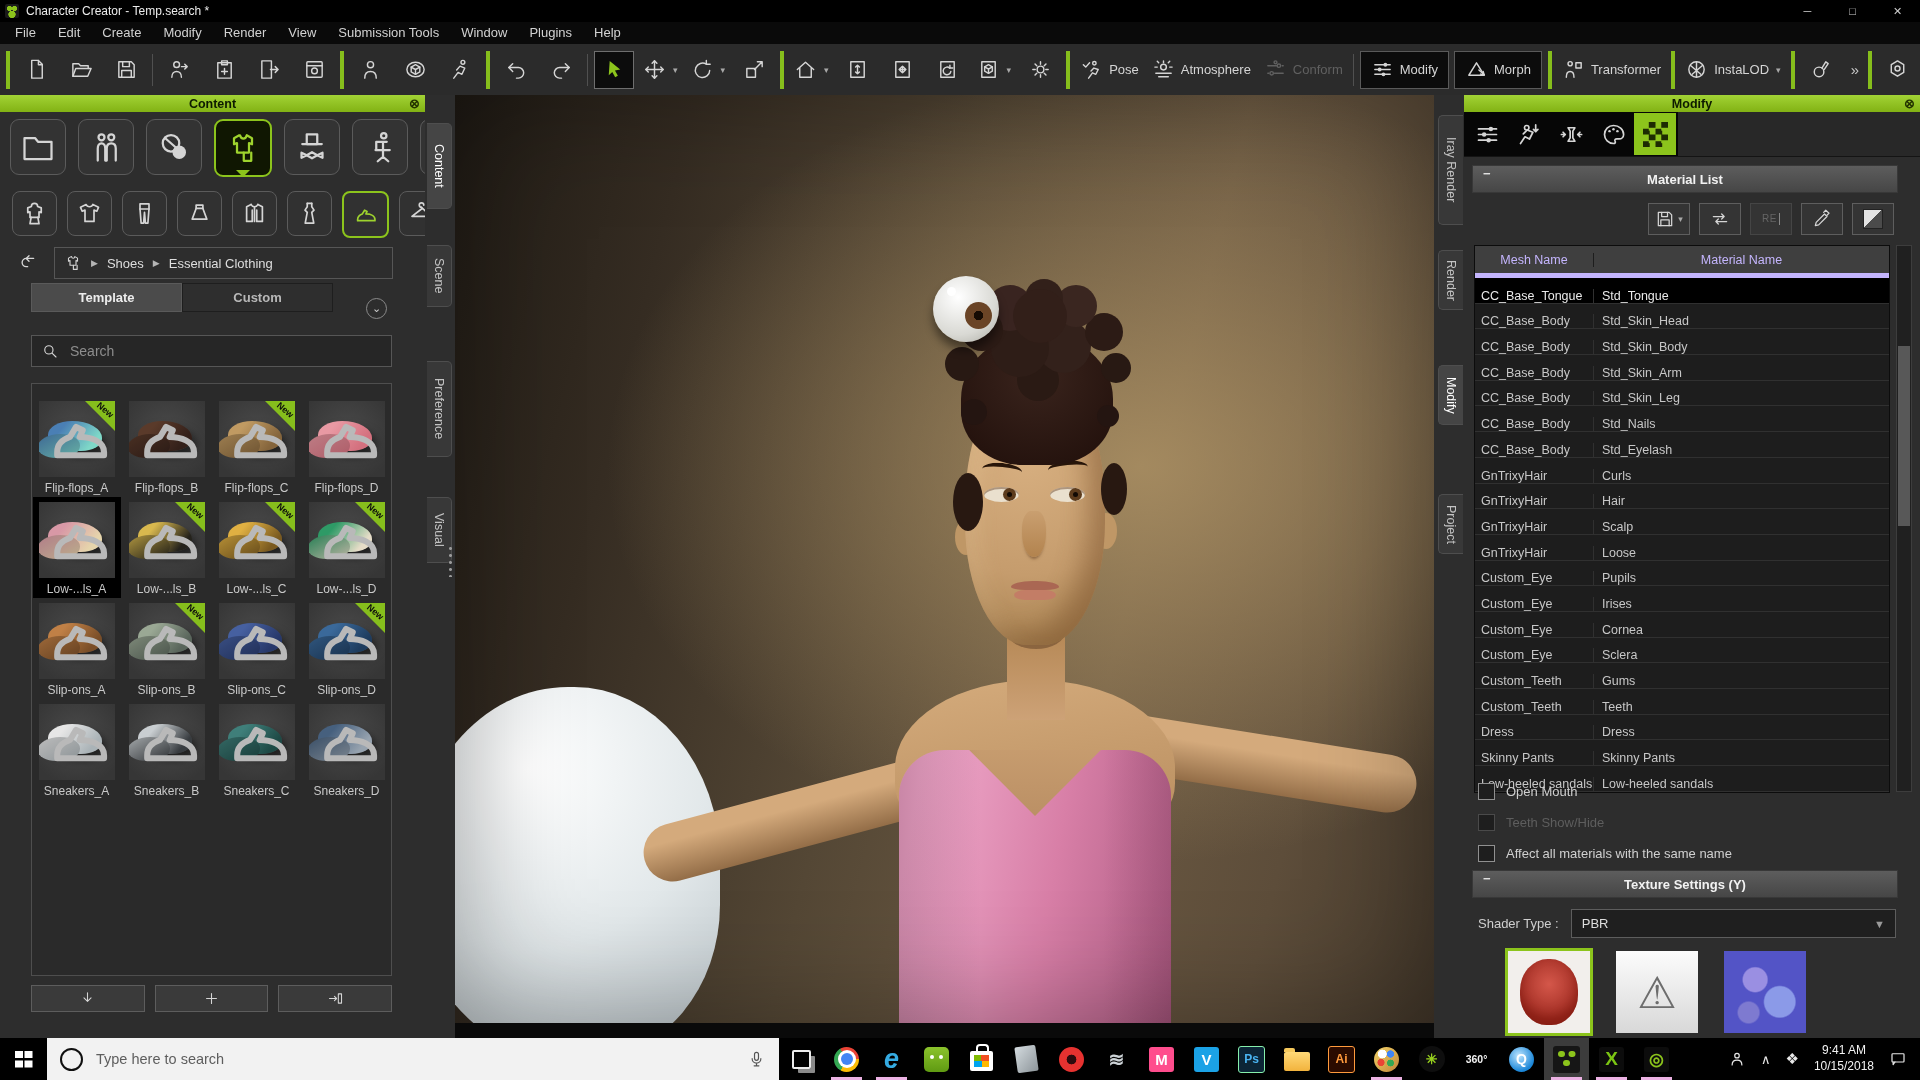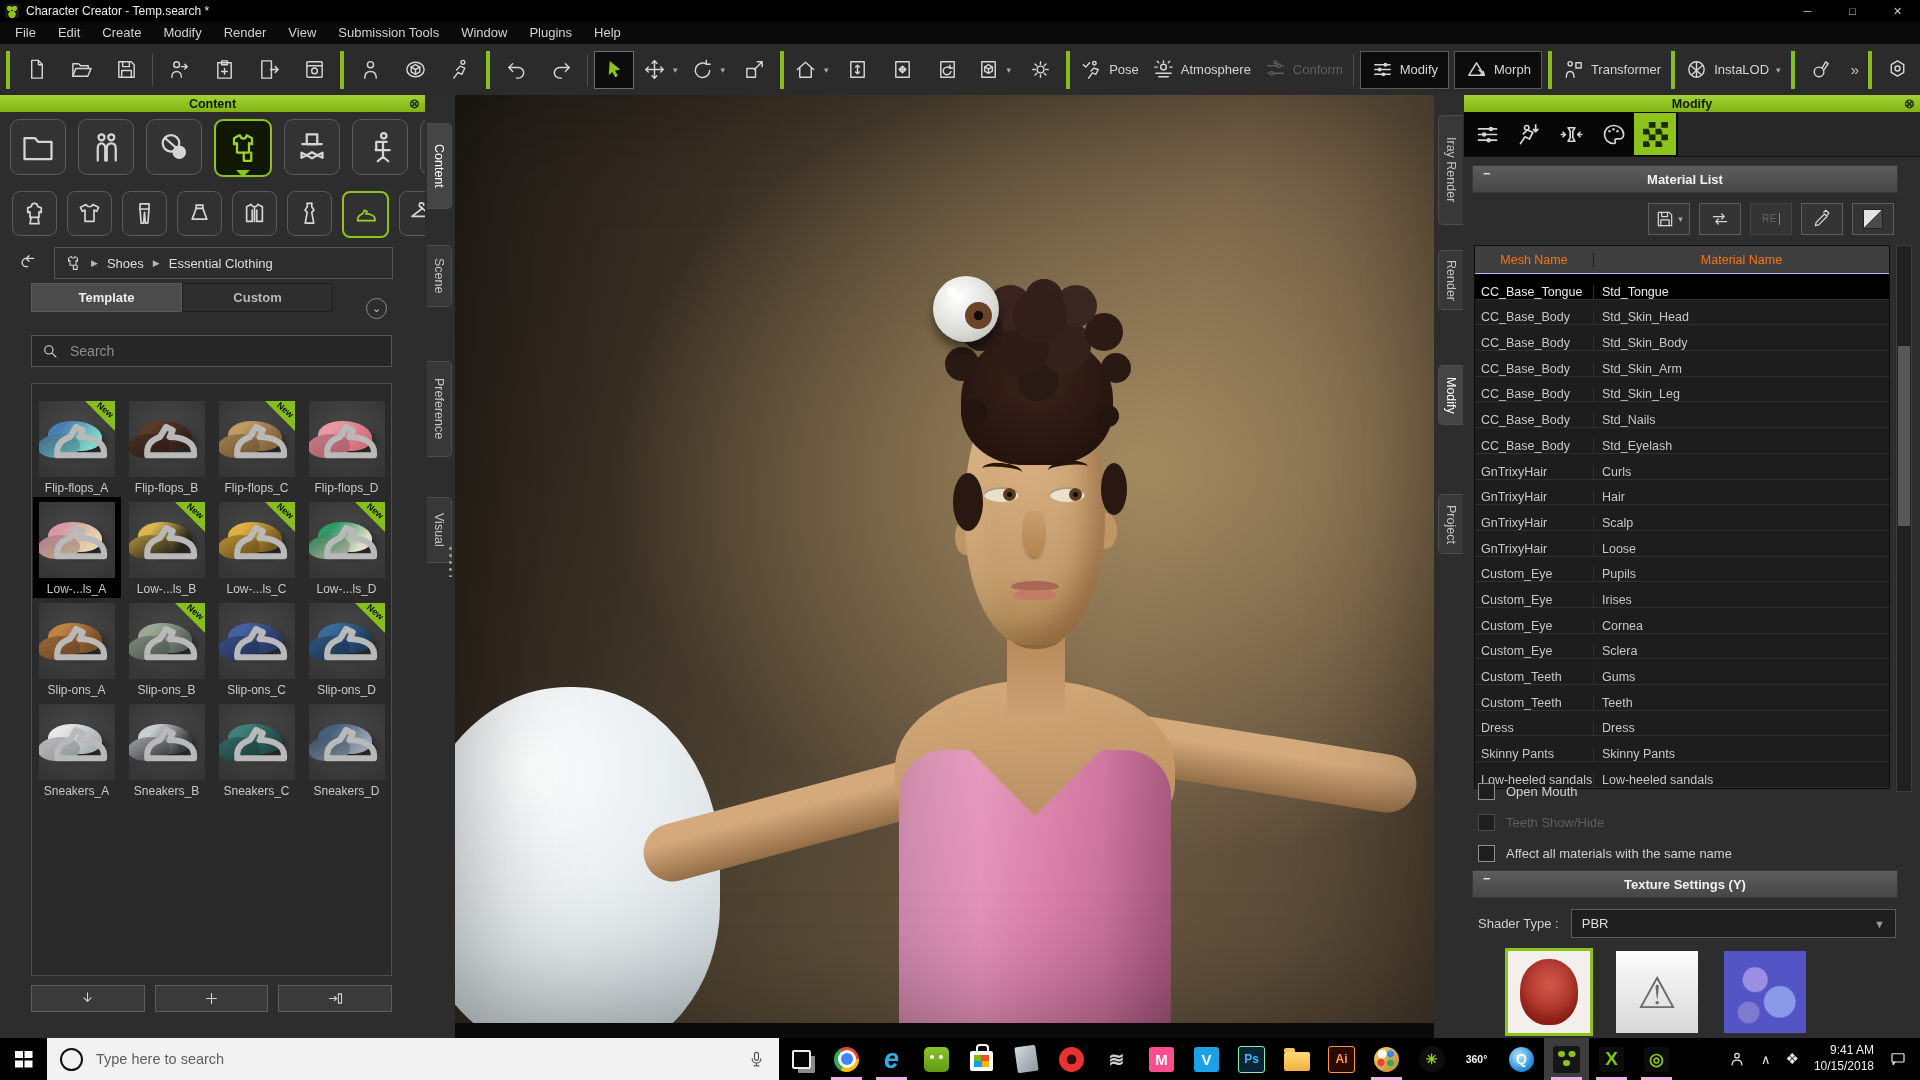--- a/index.html
+++ b/index.html
@@ -173,21 +173,21 @@
   .mtab.active{background:#8cc41c}
   .checker{width:25px;height:25px;background:conic-gradient(#1d2b02 0 25%,transparent 0 50%,#1d2b02 0 75%,transparent 0) 0 0/12.5px 12.5px}
   .sec-mat{position:absolute;top:70px;left:8px;right:22px}
   .mat-tools{position:absolute;top:108px;right:26px;display:flex;gap:9px}
   .mtool{width:40px;height:30px;border:1px solid #5e5e5e;background:#343434;display:flex;align-items:center;justify-content:center;gap:2px;color:#d8d8d8}
   .mtool .ic{width:20px;height:20px}
   .mtool.disabled{color:#656565;border-color:#454545}.mtool.disabled .re{color:#656565}
   .re{font-size:10px;letter-spacing:.5px;border-right:1px solid #888;padding-right:2px;line-height:12px}
   .halfsq{width:18px;height:18px;background:linear-gradient(135deg,#e3e3e3 50%,#4b4b4b 50%);border:1px solid #222}
   .mat-table{position:absolute;top:150px;left:10px;right:30px;border:1px solid #0c0c0c;font-size:12.5px}
-  .mt-head{display:flex;height:27px;background:#3f3f3f;color:#f97316;align-items:center;border-bottom:1px solid #c4b5fd}
+  .mt-head{display:flex;height:27px;background:#3f3f3f;color:#c4b5fd;align-items:center;border-bottom:5px solid #c4b5fd}
   .mt-head .c1{width:118px;text-align:center;border-right:1px solid #1d1d1d}
   .mt-head .c2{flex:1;text-align:center}
   .mrow{display:flex;height:24.7px;align-items:flex-end;background:#1d1d1d;border-bottom:1px solid #303030;color:#c7c7c7}
   .mrow .c1{width:112px;padding-left:6px;border-right:1px solid #303030;overflow:hidden;white-space:nowrap}
   .mrow .c2{flex:1;padding-left:8px;overflow:hidden;white-space:nowrap}
   .mrow.selected{background:#000;color:#eaeaea}
   .vscroll{position:absolute;top:150px;right:8px;width:14px;height:545px;background:#202020;border:1px solid #3d3d3d}
   .vscroll .vthumb{position:absolute;left:1px;right:1px;top:100px;height:180px;background:#585858}
   .checks{position:absolute;top:684px;left:14px;right:22px;display:flex;flex-direction:column;gap:7px}
   .check{display:flex;align-items:center;gap:11px;height:24px;font-size:13px;color:#d0d0d0}
@@ -249,21 +249,21 @@
   .tbi[data-kind=quicktime] .g{width:25px;height:25px;border-radius:50%;background:radial-gradient(circle at 40% 35%,#bfe6ff,#1a86d8 70%);color:#fff;font-size:14px}
   .tbi[data-kind=cc] .g{width:27px;height:27px;border-radius:3px;background:#161616;position:relative}
   .tbi[data-kind=cc] .g::before{content:"";position:absolute;left:5px;top:5px;width:6.5px;height:6.5px;border-radius:50%;background:#8cc41c;
       box-shadow:10.5px 0 0 #8cc41c,5px 9px 0 #8cc41c}
   .tbi[data-kind=xchange] .g{width:25px;height:25px;border-radius:3px;background:#0c0c0c;color:#7bc513;font-size:19px}
   .tbi[data-kind=iclone] .g{width:25px;height:25px;border-radius:3px;background:#0c0c0c;color:#8cc41c;font-size:17px}
   .tray{margin-left:auto;display:flex;align-items:center;gap:15px;padding-right:13px;color:#ececec}
   .tray .ic{width:18px;height:18px}.tray .ic svg{stroke:#e8e8e8;stroke-width:1.6}
   .tray .chevup{font-size:13px;color:#e8e8e8}
   .tray .drop{font-size:15px;color:#e8e8e8}
-  .clock{text-align:right;font-size:12px;line-height:1.3;color:#f2f2f2}
+  .clock{text-align:center;font-size:12px;line-height:1.3;color:#f2f2f2}
 </style>
 </head>
 <body>
 
 <div id="app">
 
   <div class="titlebar">
     <span class="app-ico"></span>
     <span>Character Creator - Temp.search *</span>
     <div class="win-btns">

